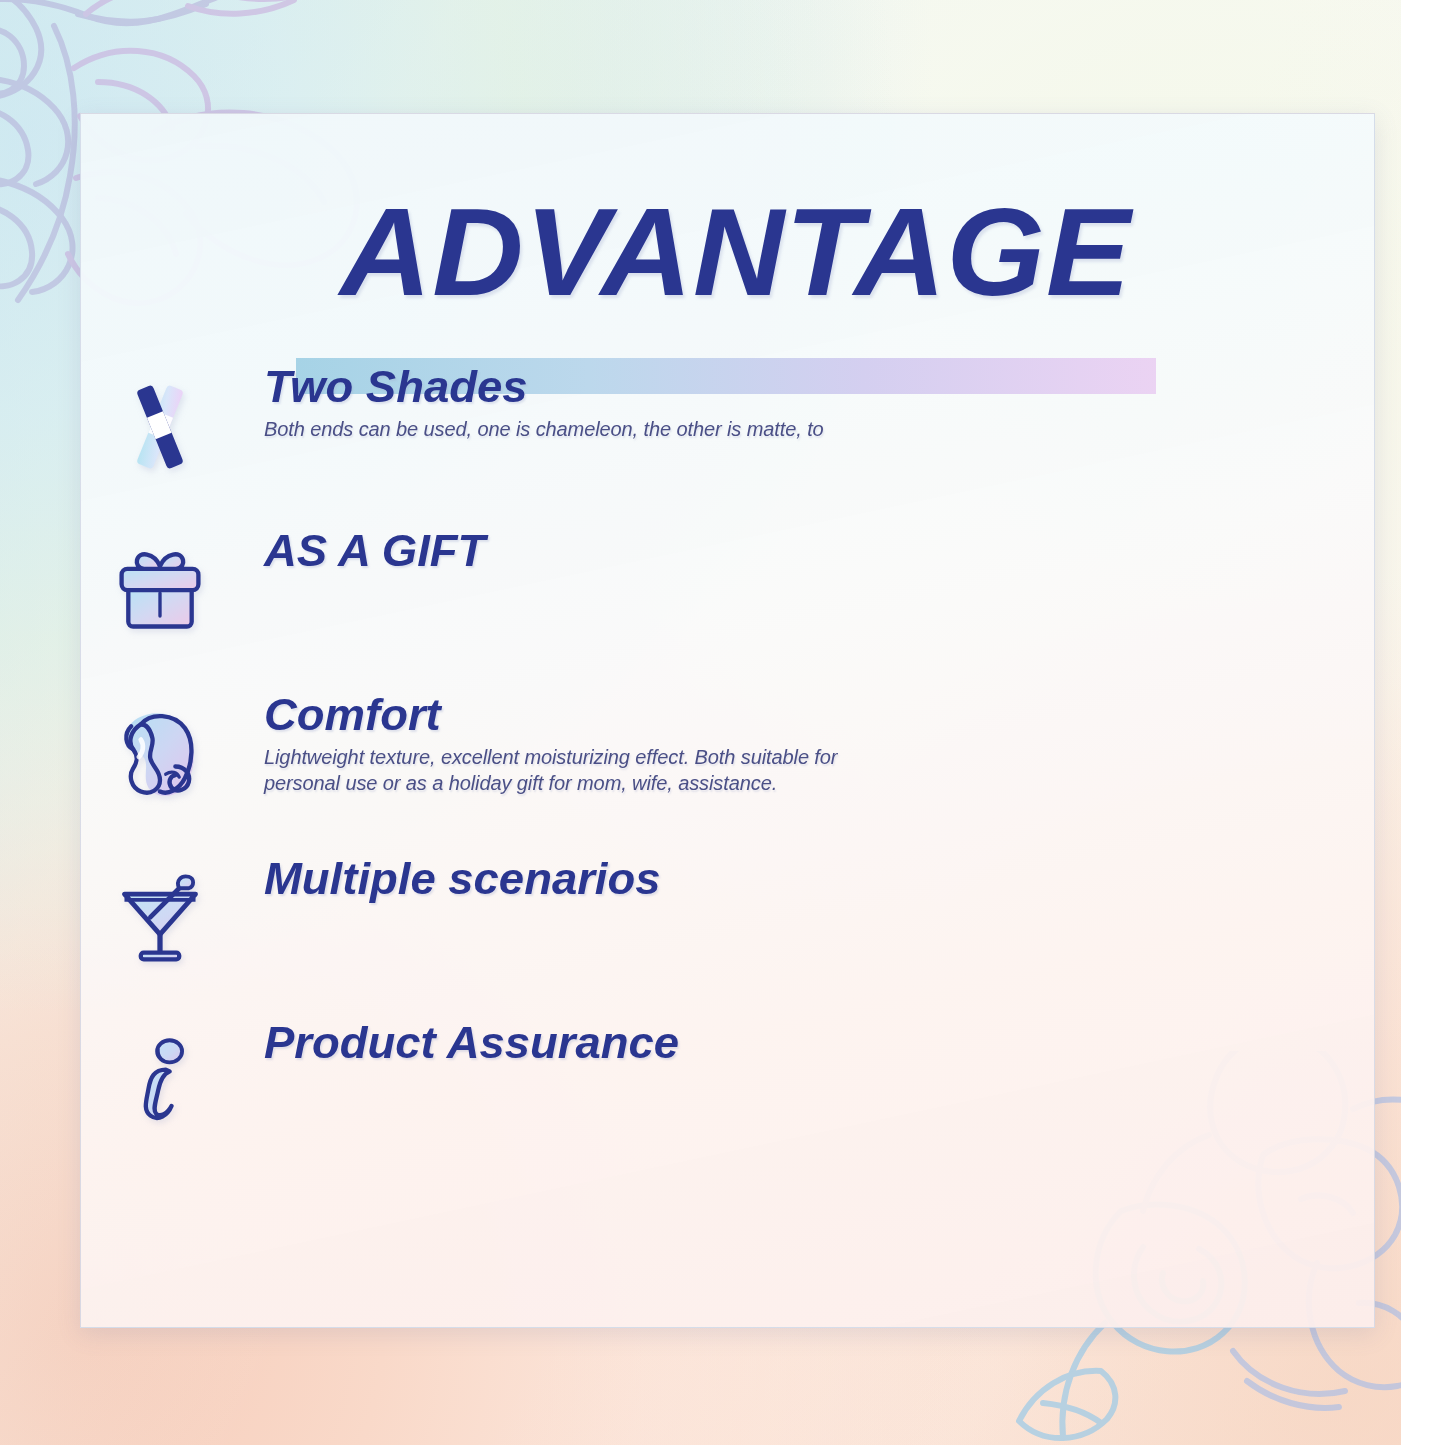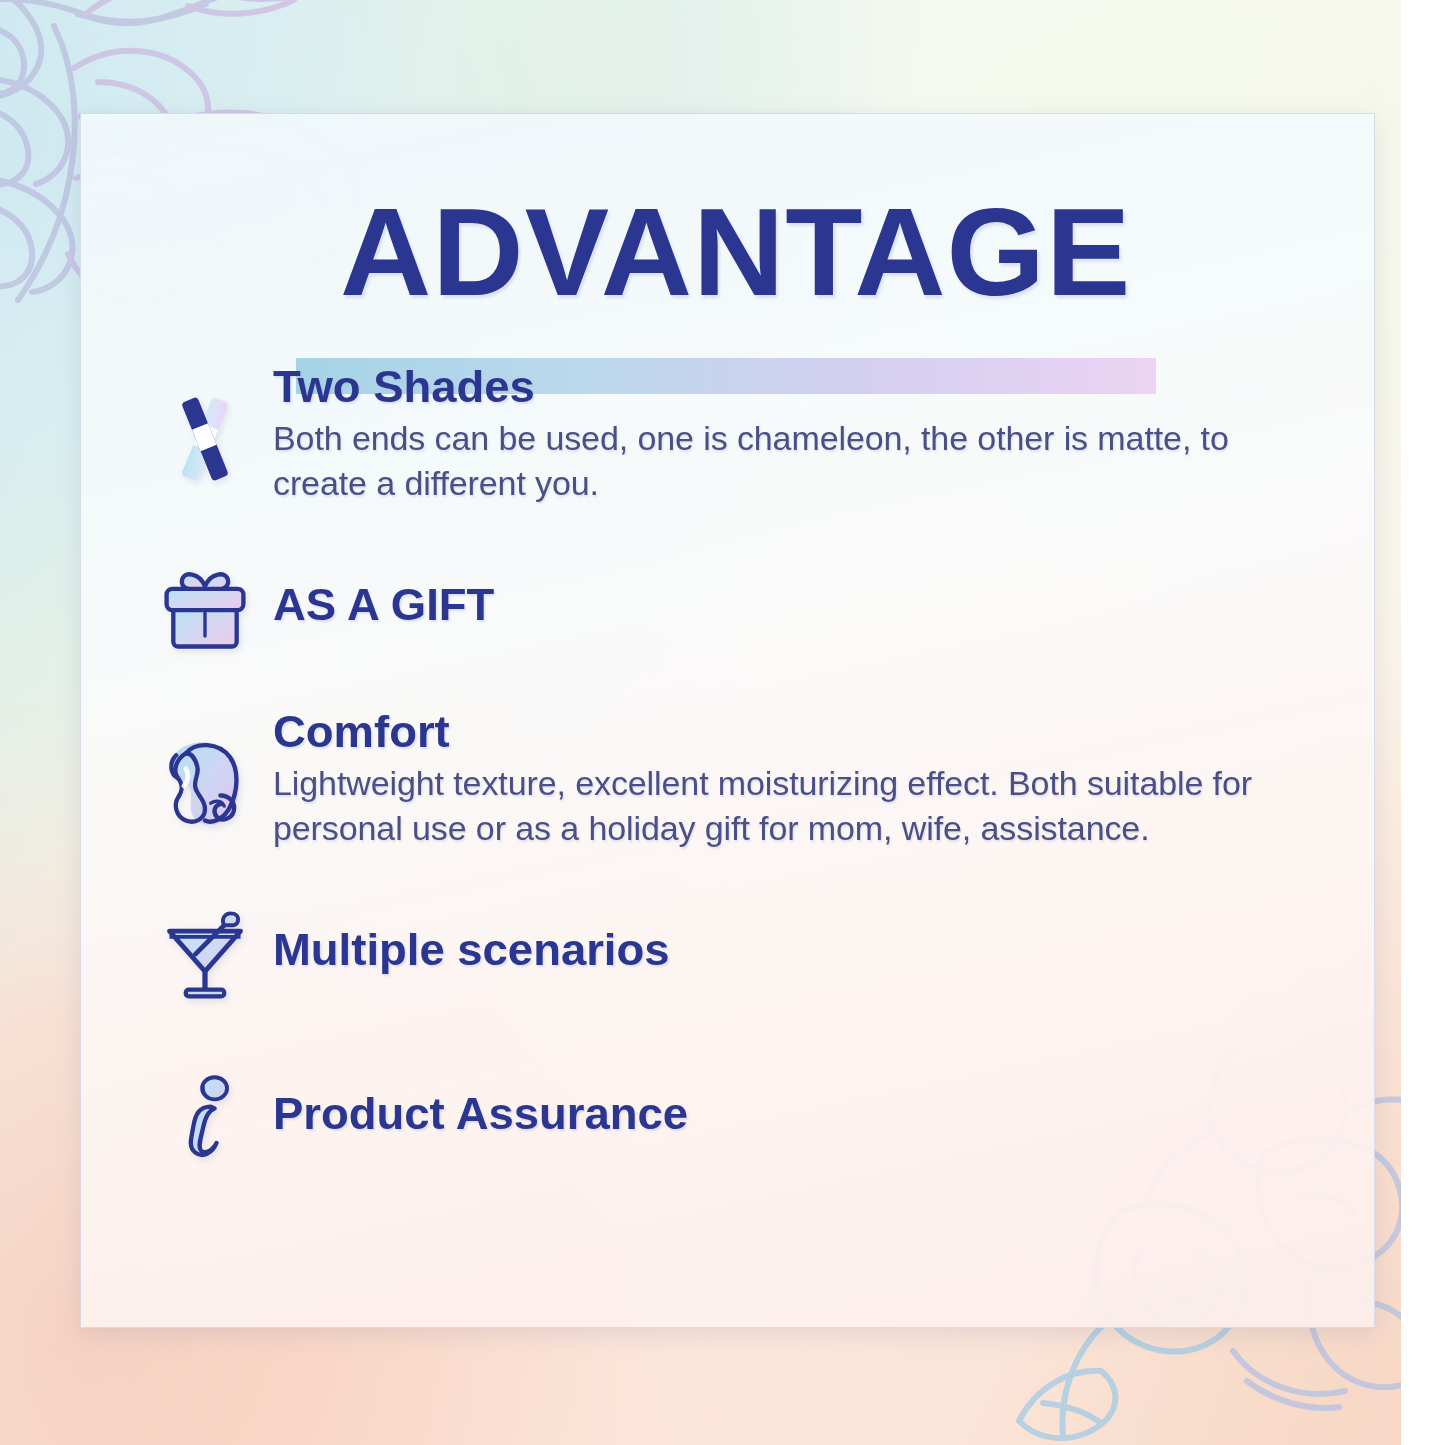--- a/index.html
+++ b/index.html
@@ -13,20 +13,21 @@
     overflow: hidden;
   }
 
   
   #canvas {
     position: relative;
     width: 1401px;
     height: 1445px;
     overflow: hidden;
     background: #fdf4ee;
+    font-style: italic;
   }
   .bg-layer {
     position: absolute;
     inset: 0;
   }
   
   .bg-base {
     background:
       radial-gradient(circle at 2% 10%, #cfe9f2 0%, #d8eef0 14%, rgba(223,240,226,0.85) 26%, rgba(244,250,244,0) 46%),
       radial-gradient(circle at 18% 5%, #cfe4f5 0%, rgba(216,233,245,0.6) 18%, rgba(255,255,255,0) 38%),
@@ -118,24 +119,25 @@
   
   #features {
     position: absolute;
     left: 0;
     top: 247px;
     width: 100%;
   }
   .feature {
     position: relative;
     display: flex;
-    align-items: center;
-    padding: 0 56px 0 68px;
+    align-items: flex-start;
+    padding: 0 56px 0 23px;
     margin-bottom: 36px;
     min-height: 128px;
+    gap: 36px;
   }
   .feature-icon {
     flex: 0 0 112px;
     width: 112px;
     height: 112px;
     display: flex;
     align-items: center;
     justify-content: center;
     margin-top: 10px;
   }
@@ -157,21 +159,21 @@
     color: #2a3690;
     letter-spacing: 0px;
     margin: 0 0 4px 0;
     text-shadow: 1.5px 2px 2px rgba(160,170,205,0.3);
     transform: scaleX(1.01);
     transform-origin: left center;
   }
   .feature-desc {
     font-family: "Liberation Sans", sans-serif;
     font-weight: 400;
-    font-size: 34px;
+    font-size: 20px;
     line-height: 1.33;
     color: #4a4f86;
     letter-spacing: -0.1px;
     margin: 0;
     text-shadow: 1px 1.5px 1.8px rgba(165,172,205,0.3);
     max-width: 1110px;
   }
   .feature-desc .line {
     display: block;
     white-space: nowrap;
@@ -257,21 +259,20 @@
             <g transform="rotate(-22 50 50)">
               <rect x="41" y="6" width="18" height="88" rx="4" fill="#2a3690"></rect>
               <rect x="41" y="36" width="18" height="24" fill="#ffffff"></rect>
             </g>
           </svg>
         </div>
         <div class="feature-body">
           <h2 class="feature-title">Two Shades</h2>
           <p class="feature-desc">
             <span class="line">Both ends can be used, one is chameleon, the other is matte, to</span>
-            <span class="line">create a different you.</span>
           </p>
         </div>
       </div>
 
       <div class="feature">
         <div class="feature-icon">
           <svg viewBox="0 0 100 100">
             <defs>
               <linearGradient id="gradGift" x1="0" y1="0" x2="1" y2="1">
                 <stop offset="0%" stop-color="#b9e2f5"></stop>

